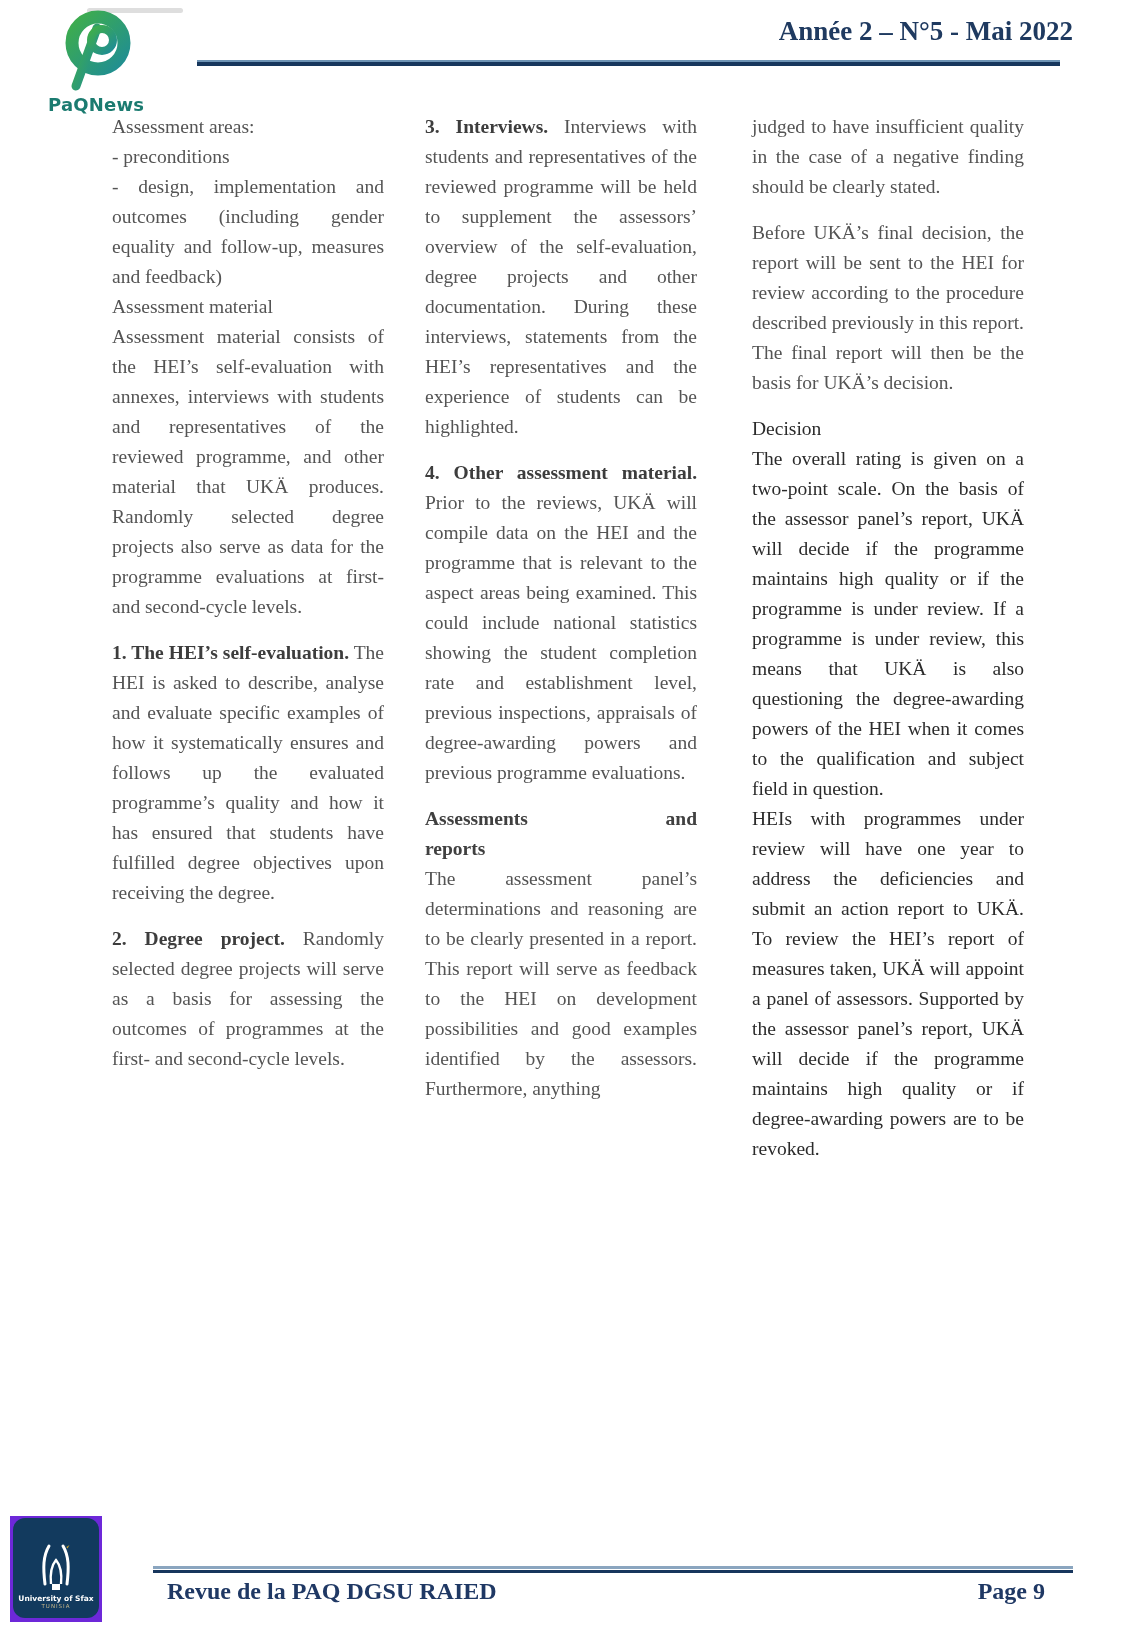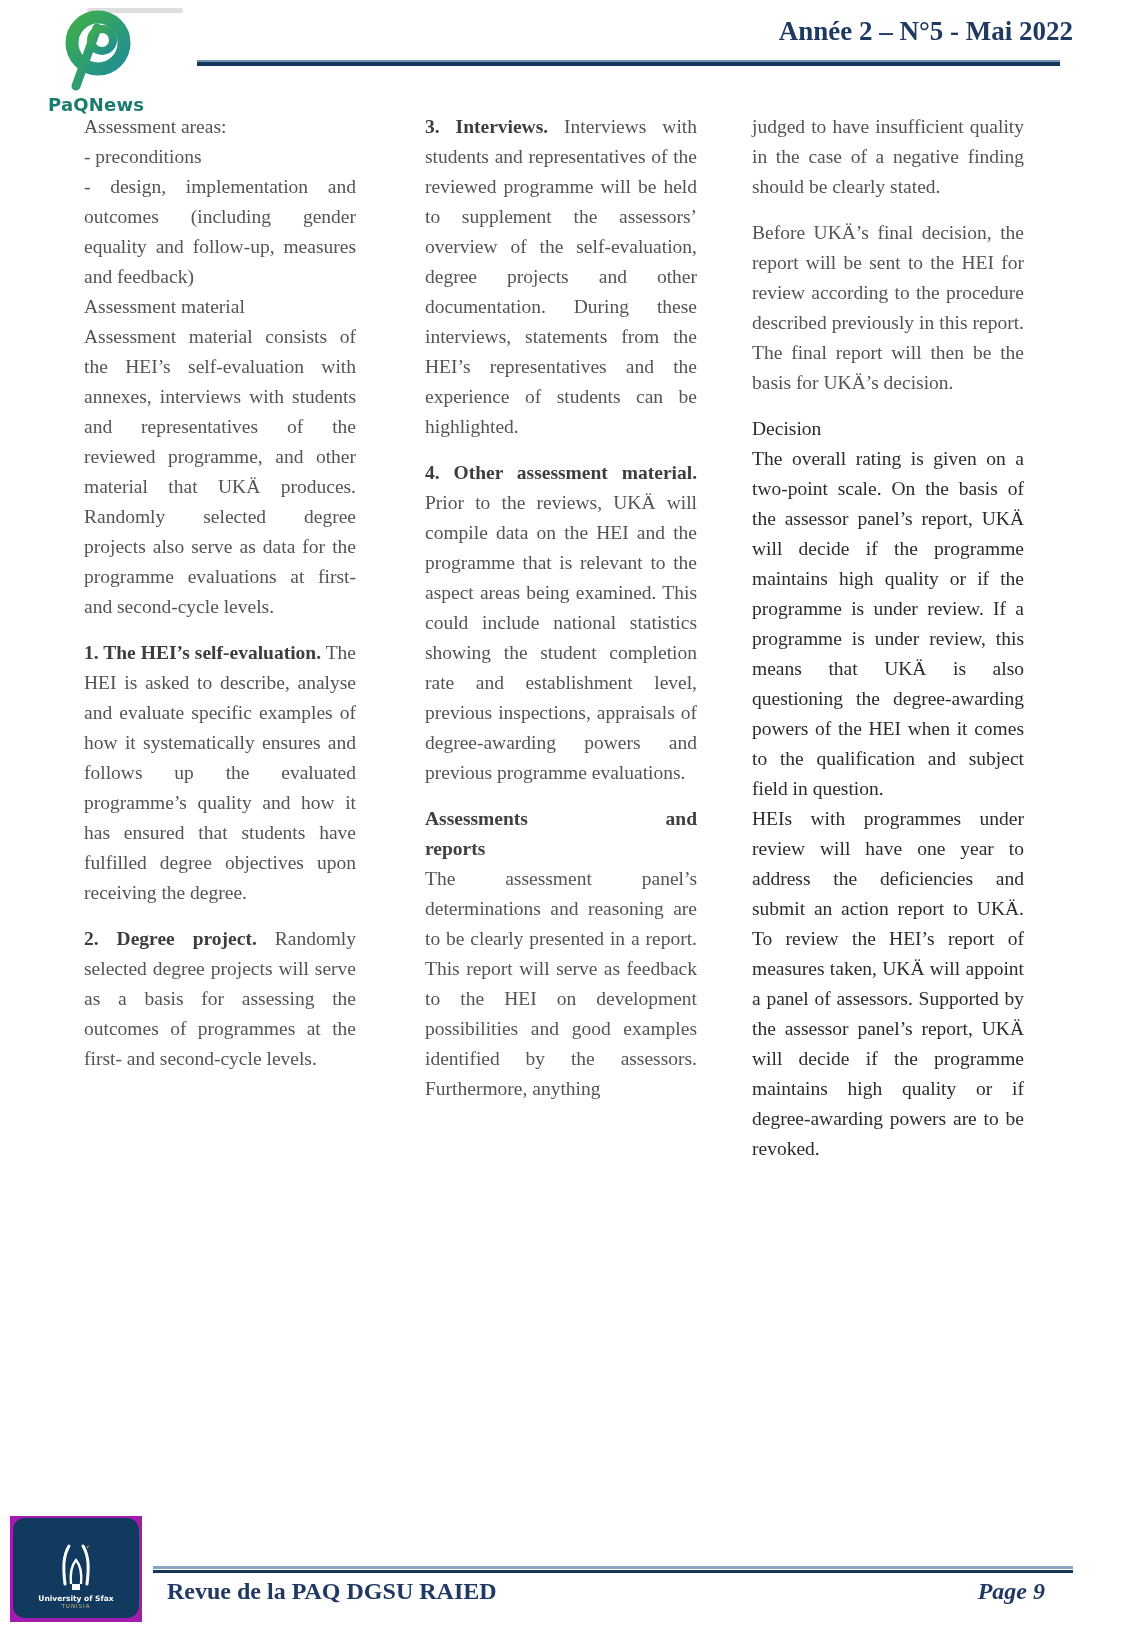--- a/index.html
+++ b/index.html
@@ -24,44 +24,44 @@
   .top-rule{
     position:absolute;top:60px;left:197px;width:863px;height:6px;
     background:linear-gradient(#6d93b4 0 2px,#16365c 2px 100%);
   }
   
   .col{
     position:absolute;top:112px;width:272px;
     font-size:19.5px;line-height:30px;color:#545454;
     text-align:justify;
   }
-  #col1{left:84px;} #col2{left:425px;} #col3{left:752px;}
+  #col1{left:112px;} #col2{left:425px;} #col3{left:752px;}
   .line{text-align:justify;}
   .para{margin:0;}
   .gap{margin-top:16px;}
   .para b{color:#3d3d3d;}
   .dark{color:#2b2b2b;}
   .heading{font-weight:bold;color:#2b2b2b;}
   .hline{font-weight:bold;color:#404040;}
   .stretch{text-align:justify;text-align-last:justify;}
   
   .foot-rule{
     position:absolute;top:1566px;left:153px;width:920px;height:7px;
     background:linear-gradient(#8aa5bf 0 3px,#ffffff 3px 4px,#17365d 4px 100%);
   }
   .journal{
     position:absolute;left:167px;top:1578px;
     font-size:24px;font-weight:bold;color:#1f3864;
   }
   .page-num{
     position:absolute;right:80px;top:1578px;
-    font-size:24px;font-weight:bold;color:#1f3864;font-style:italic;
+    font-size:24px;font-weight:bold;color:#1f3864;
   }
   
-  .uni-wrap{position:absolute;left:10px;top:1516px;width:92px;height:106px;background:#a21caf;padding-left:40px;}
+  .uni-wrap{position:absolute;left:10px;top:1516px;width:92px;height:106px;background:#6d28d9;}
   .uni-card{
     position:absolute;left:3px;top:2px;right:3px;bottom:4px;
     background:#123a5e;border-radius:12px;
     display:flex;flex-direction:column;align-items:center;justify-content:flex-end;
   }
   .uni-art{margin-bottom:2px;}
   .uni-name{
     font-family:"DejaVu Sans", sans-serif;font-size:7.5px;font-weight:bold;
     color:#ffffff;text-align:center;line-height:9px;
   }

